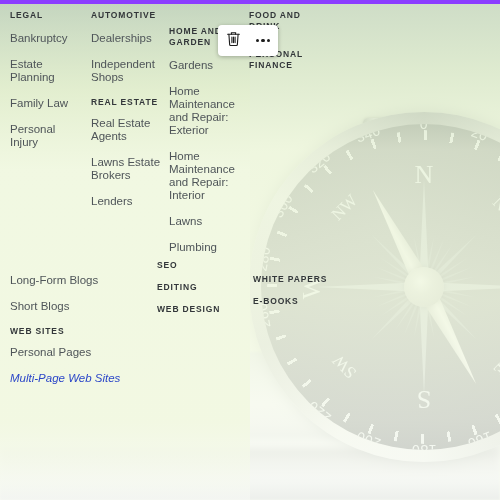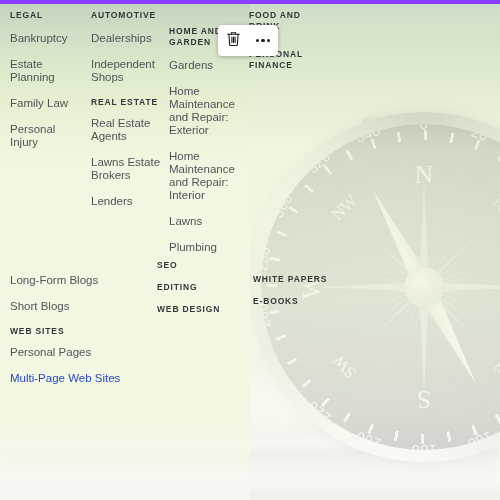--- a/index.html
+++ b/index.html
@@ -295,21 +295,21 @@
     margin-bottom: 11px;
     text-transform: uppercase;
   }
   .heading.tight { margin-bottom: 9px; }
   .item {
     font-size: 11.5px;
     color: #4f5559;
     line-height: 13px;
     margin-bottom: 13px;
   }
-  .item.link-active { color: #2b46c8; }
+  .item.link-active { color: #2b46c8; font-style: italic; }
 
   .col.legal      { left: 10px;  top: 10px;  width: 74px; }
   .col.automotive { left: 91px;  top: 10px;  width: 72px; }
   .col.homegarden { left: 169px; top: 26px;  width: 74px; }
   .col.food       { left: 249px; top: 10px;  width: 74px; }
 
   .col.blogs      { left: 10px;  top: 274px; width: 112px; }
   .col.seo        { left: 133px; top: 260px; width: 110px; margin-left: 24px; }
   .col.papers     { left: 253px; top: 274px; width: 110px; }
 

